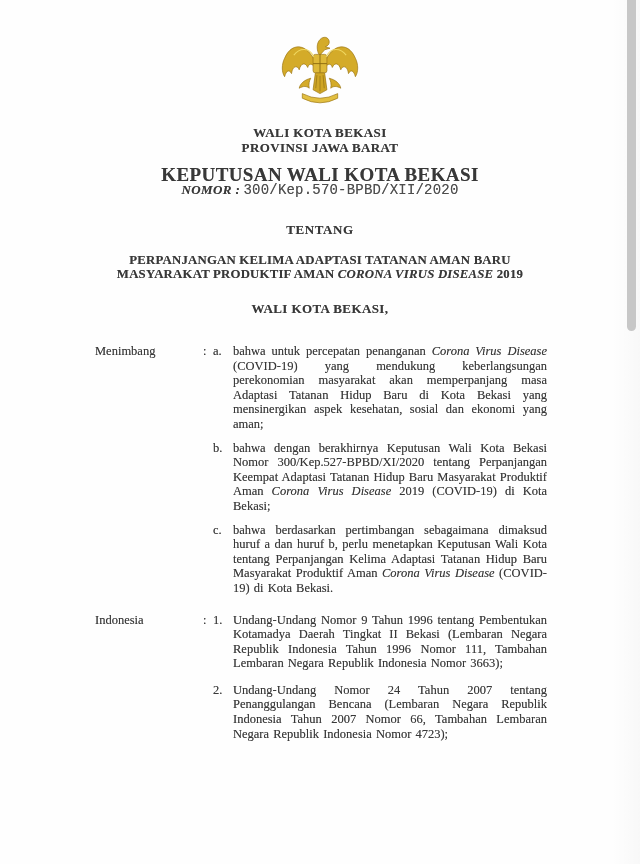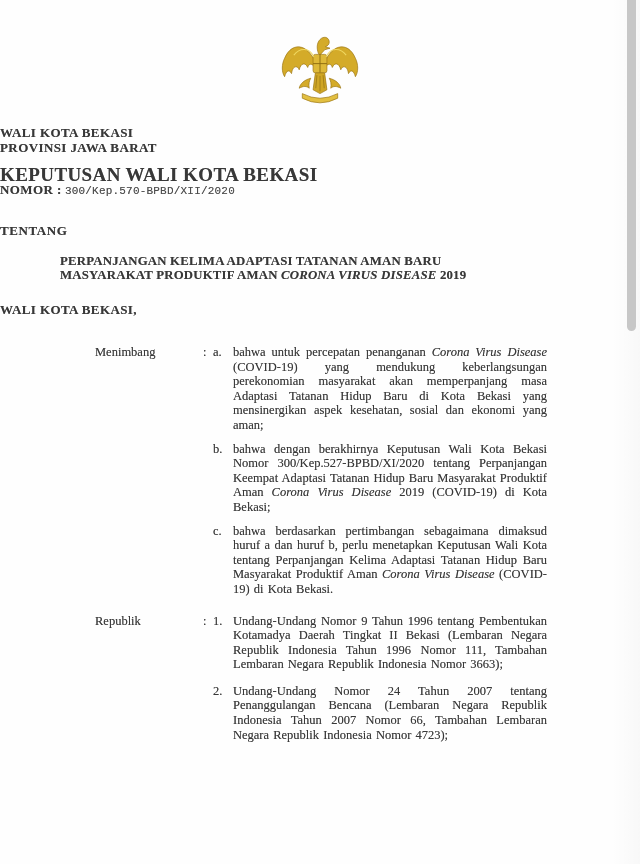--- a/index.html
+++ b/index.html
@@ -21,40 +21,40 @@
     width: 9px; height: 331px;
     background: #c7c7c7;
     border-radius: 0 0 5px 5px;
   }
   .emblem-wrap {
     padding-top: 26px;
     display: flex;
     justify-content: center;
   }
   .emblem-wrap svg { filter: blur(0.35px) saturate(1.05); }
-  .center { text-align: left; }
+  .center { text-align: center; }
   .org-line {
     font-weight: bold;
     font-size: 13px;
     line-height: 14.5px;
     letter-spacing: 0.4px;
   }
   .org-block { margin-top: 14px; }
   .doctype-block { margin-top: 13px; }
   .doctype {
     font-weight: bold;
     font-size: 19px;
     line-height: 14.5px;
     letter-spacing: 0.4px;
   }
   .nomor-line { font-size: 13px; line-height: 14.5px; }
-  .nomor-label { font-weight: bold; letter-spacing: 0.4px; }
+  .nomor-label { font-weight: bold; letter-spacing: 0.4px; font-style: italic; }
   .nomor-value {
     font-family: "Liberation Mono", "DejaVu Sans Mono", monospace;
-    font-size: 11px;
+    font-size: 14px;
     color: #4d4d4d;
     letter-spacing: 0.2px;
   }
   .tentang {
     margin-top: 25px;
     font-weight: bold;
     font-size: 13px;
     letter-spacing: 0.6px;
   }
   .doc-title {
@@ -164,21 +164,21 @@
       <div class="clause-row">
         <div class="clause-label"></div>
         <div class="clause-colon"></div>
         <div class="clause-marker">c.</div>
         <div class="clause-text"><span>bahwa berdasarkan pertimbangan sebagaimana dimaksud huruf a dan huruf b, perlu menetapkan Keputusan Wali Kota tentang Perpanjangan Kelima Adaptasi Tatanan Hidup Baru Masyarakat Produktif Aman </span><span class="it">Corona Virus Disease</span><span> (COVID-19) di Kota Bekasi.</span></div>
       </div>
     </div>
 
     <div class="mengingat-section">
       <div class="clause-row">
-        <div class="clause-label">Republik</div>
+        <div class="clause-label">Indonesia</div>
         <div class="clause-colon">:</div>
         <div class="clause-marker">1.</div>
         <div class="clause-text">Undang-Undang Nomor 9 Tahun 1996 tentang Pembentukan Kotamadya Daerah Tingkat II Bekasi (Lembaran Negara Republik Indonesia Tahun 1996 Nomor 111, Tambahan Lembaran Negara Republik Indonesia Nomor 3663);</div>
       </div>
       <div class="clause-row">
         <div class="clause-label"></div>
         <div class="clause-colon"></div>
         <div class="clause-marker">2.</div>
         <div class="clause-text">Undang-Undang Nomor 24 Tahun 2007 tentang Penanggulangan Bencana (Lembaran Negara Republik Indonesia Tahun 2007 Nomor 66, Tambahan Lembaran Negara Republik Indonesia Nomor 4723);</div>
       </div>

